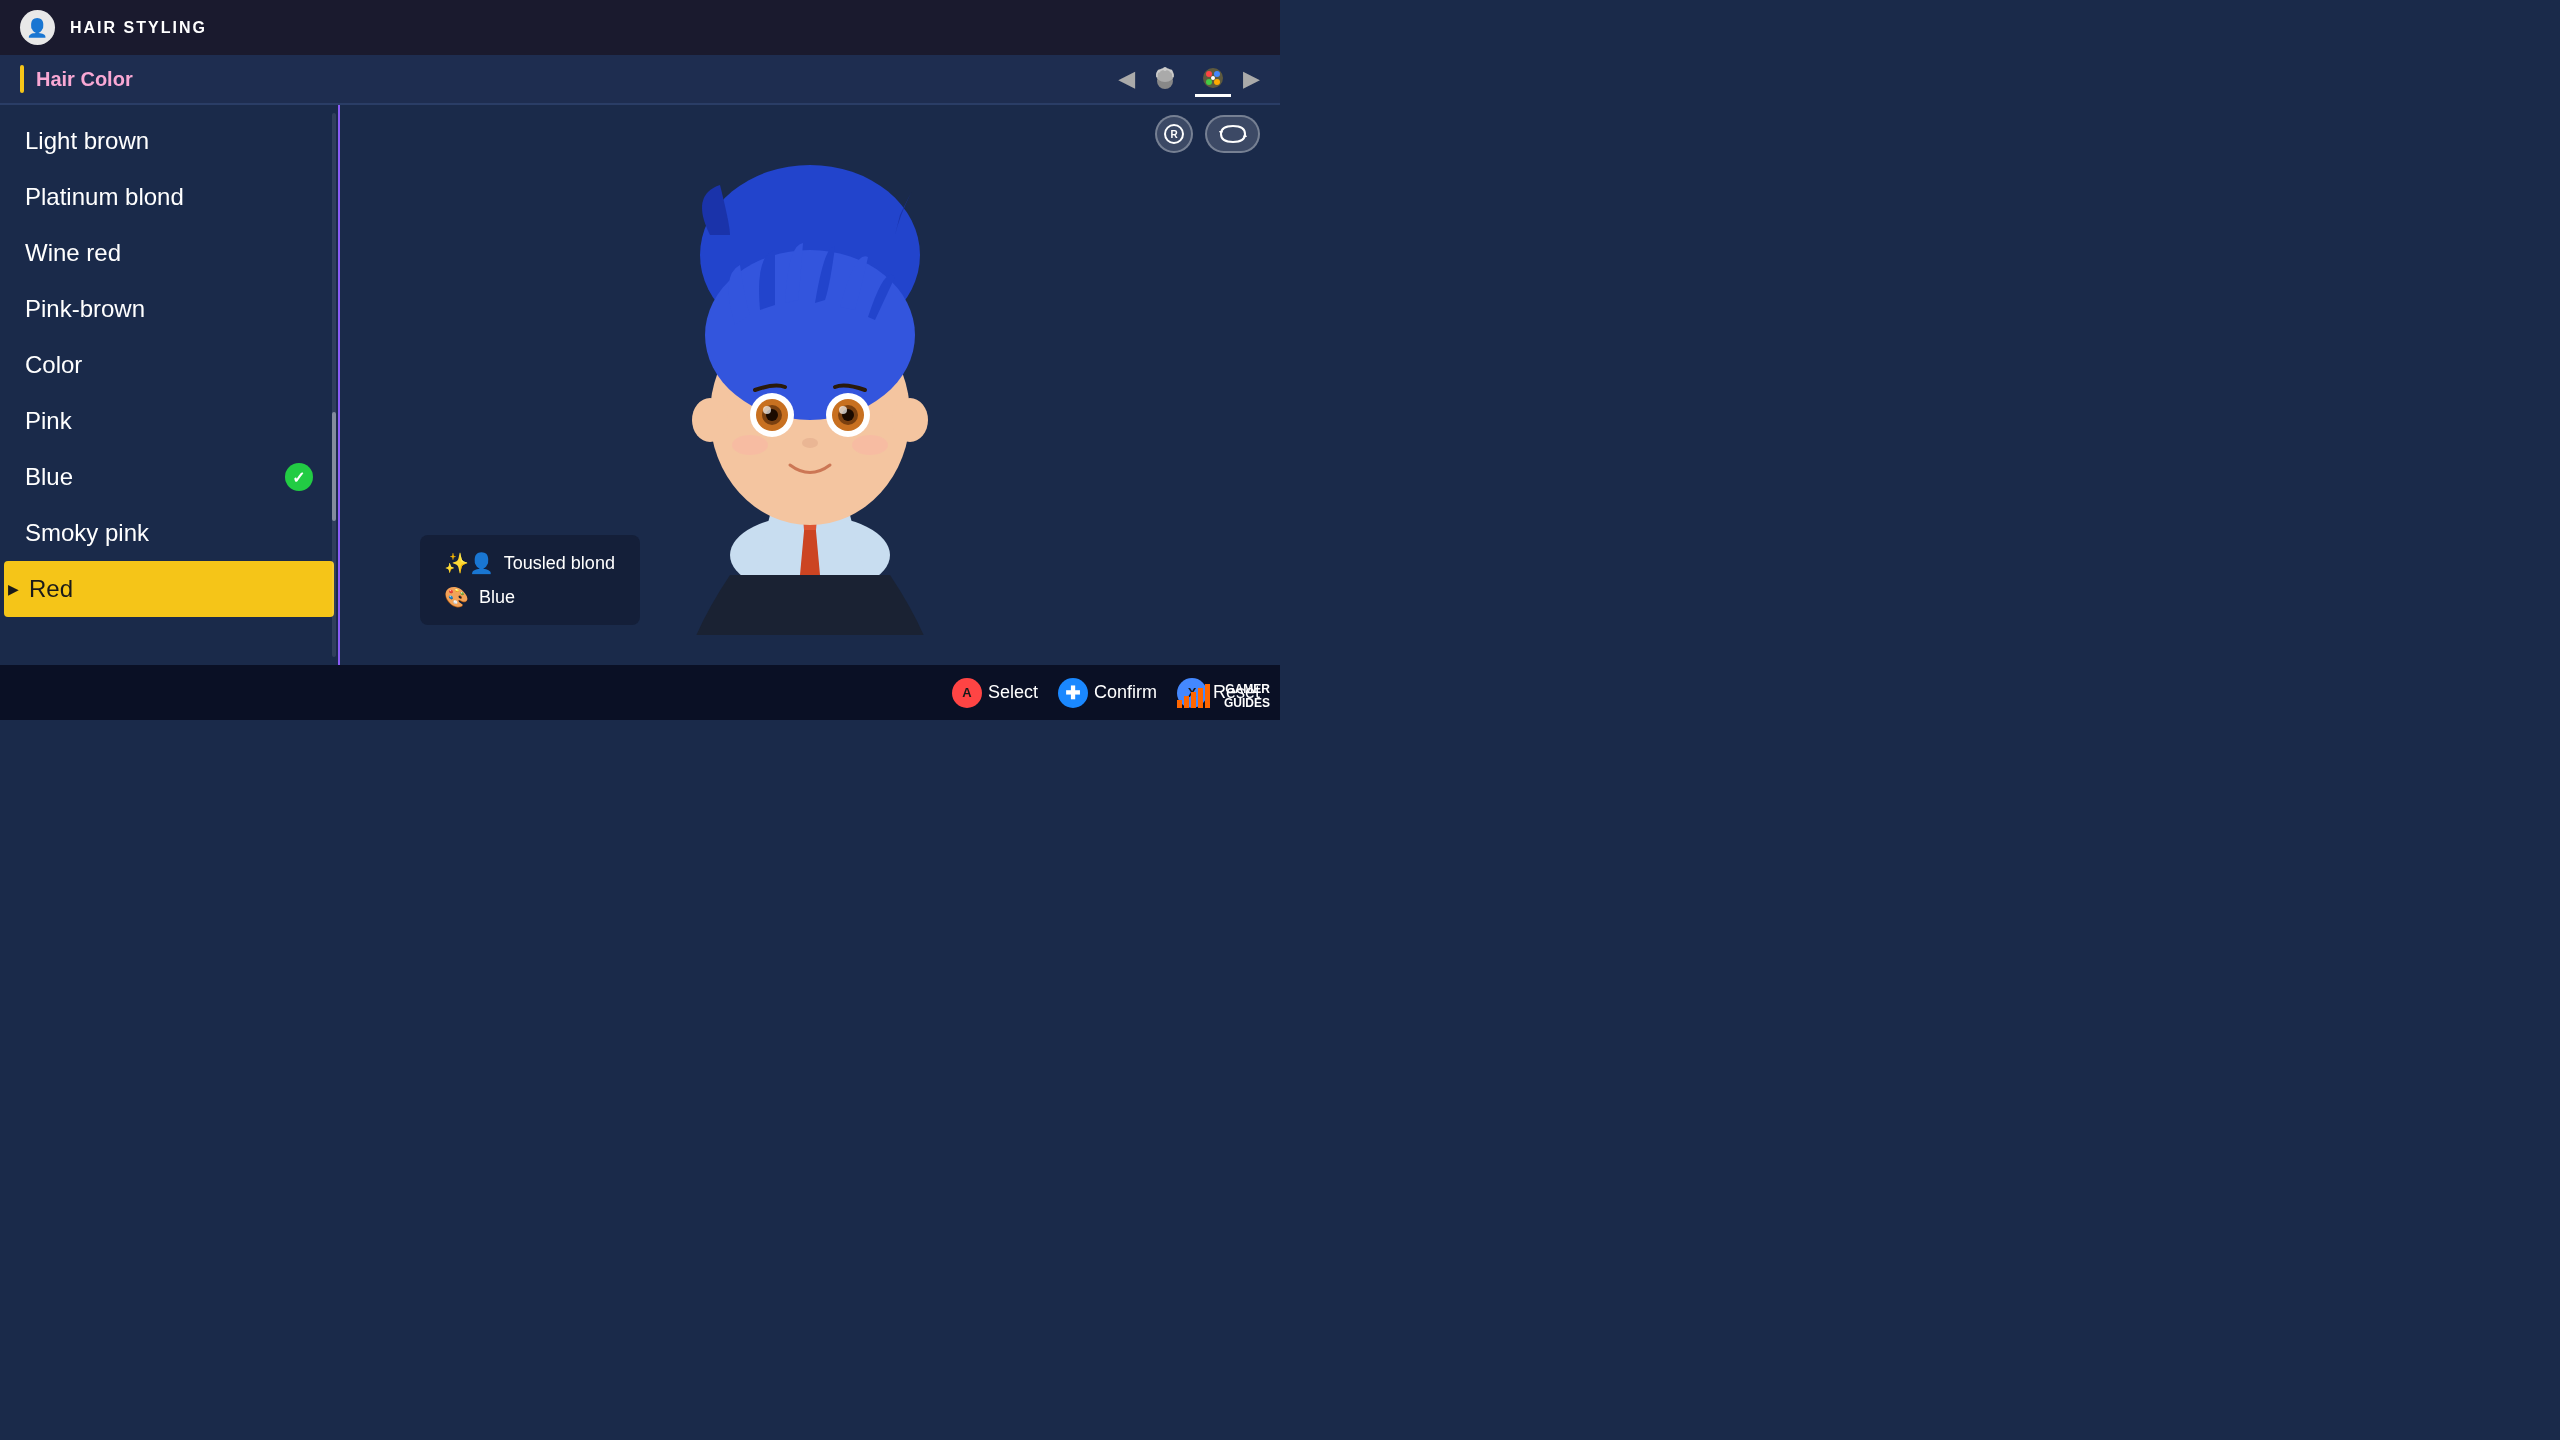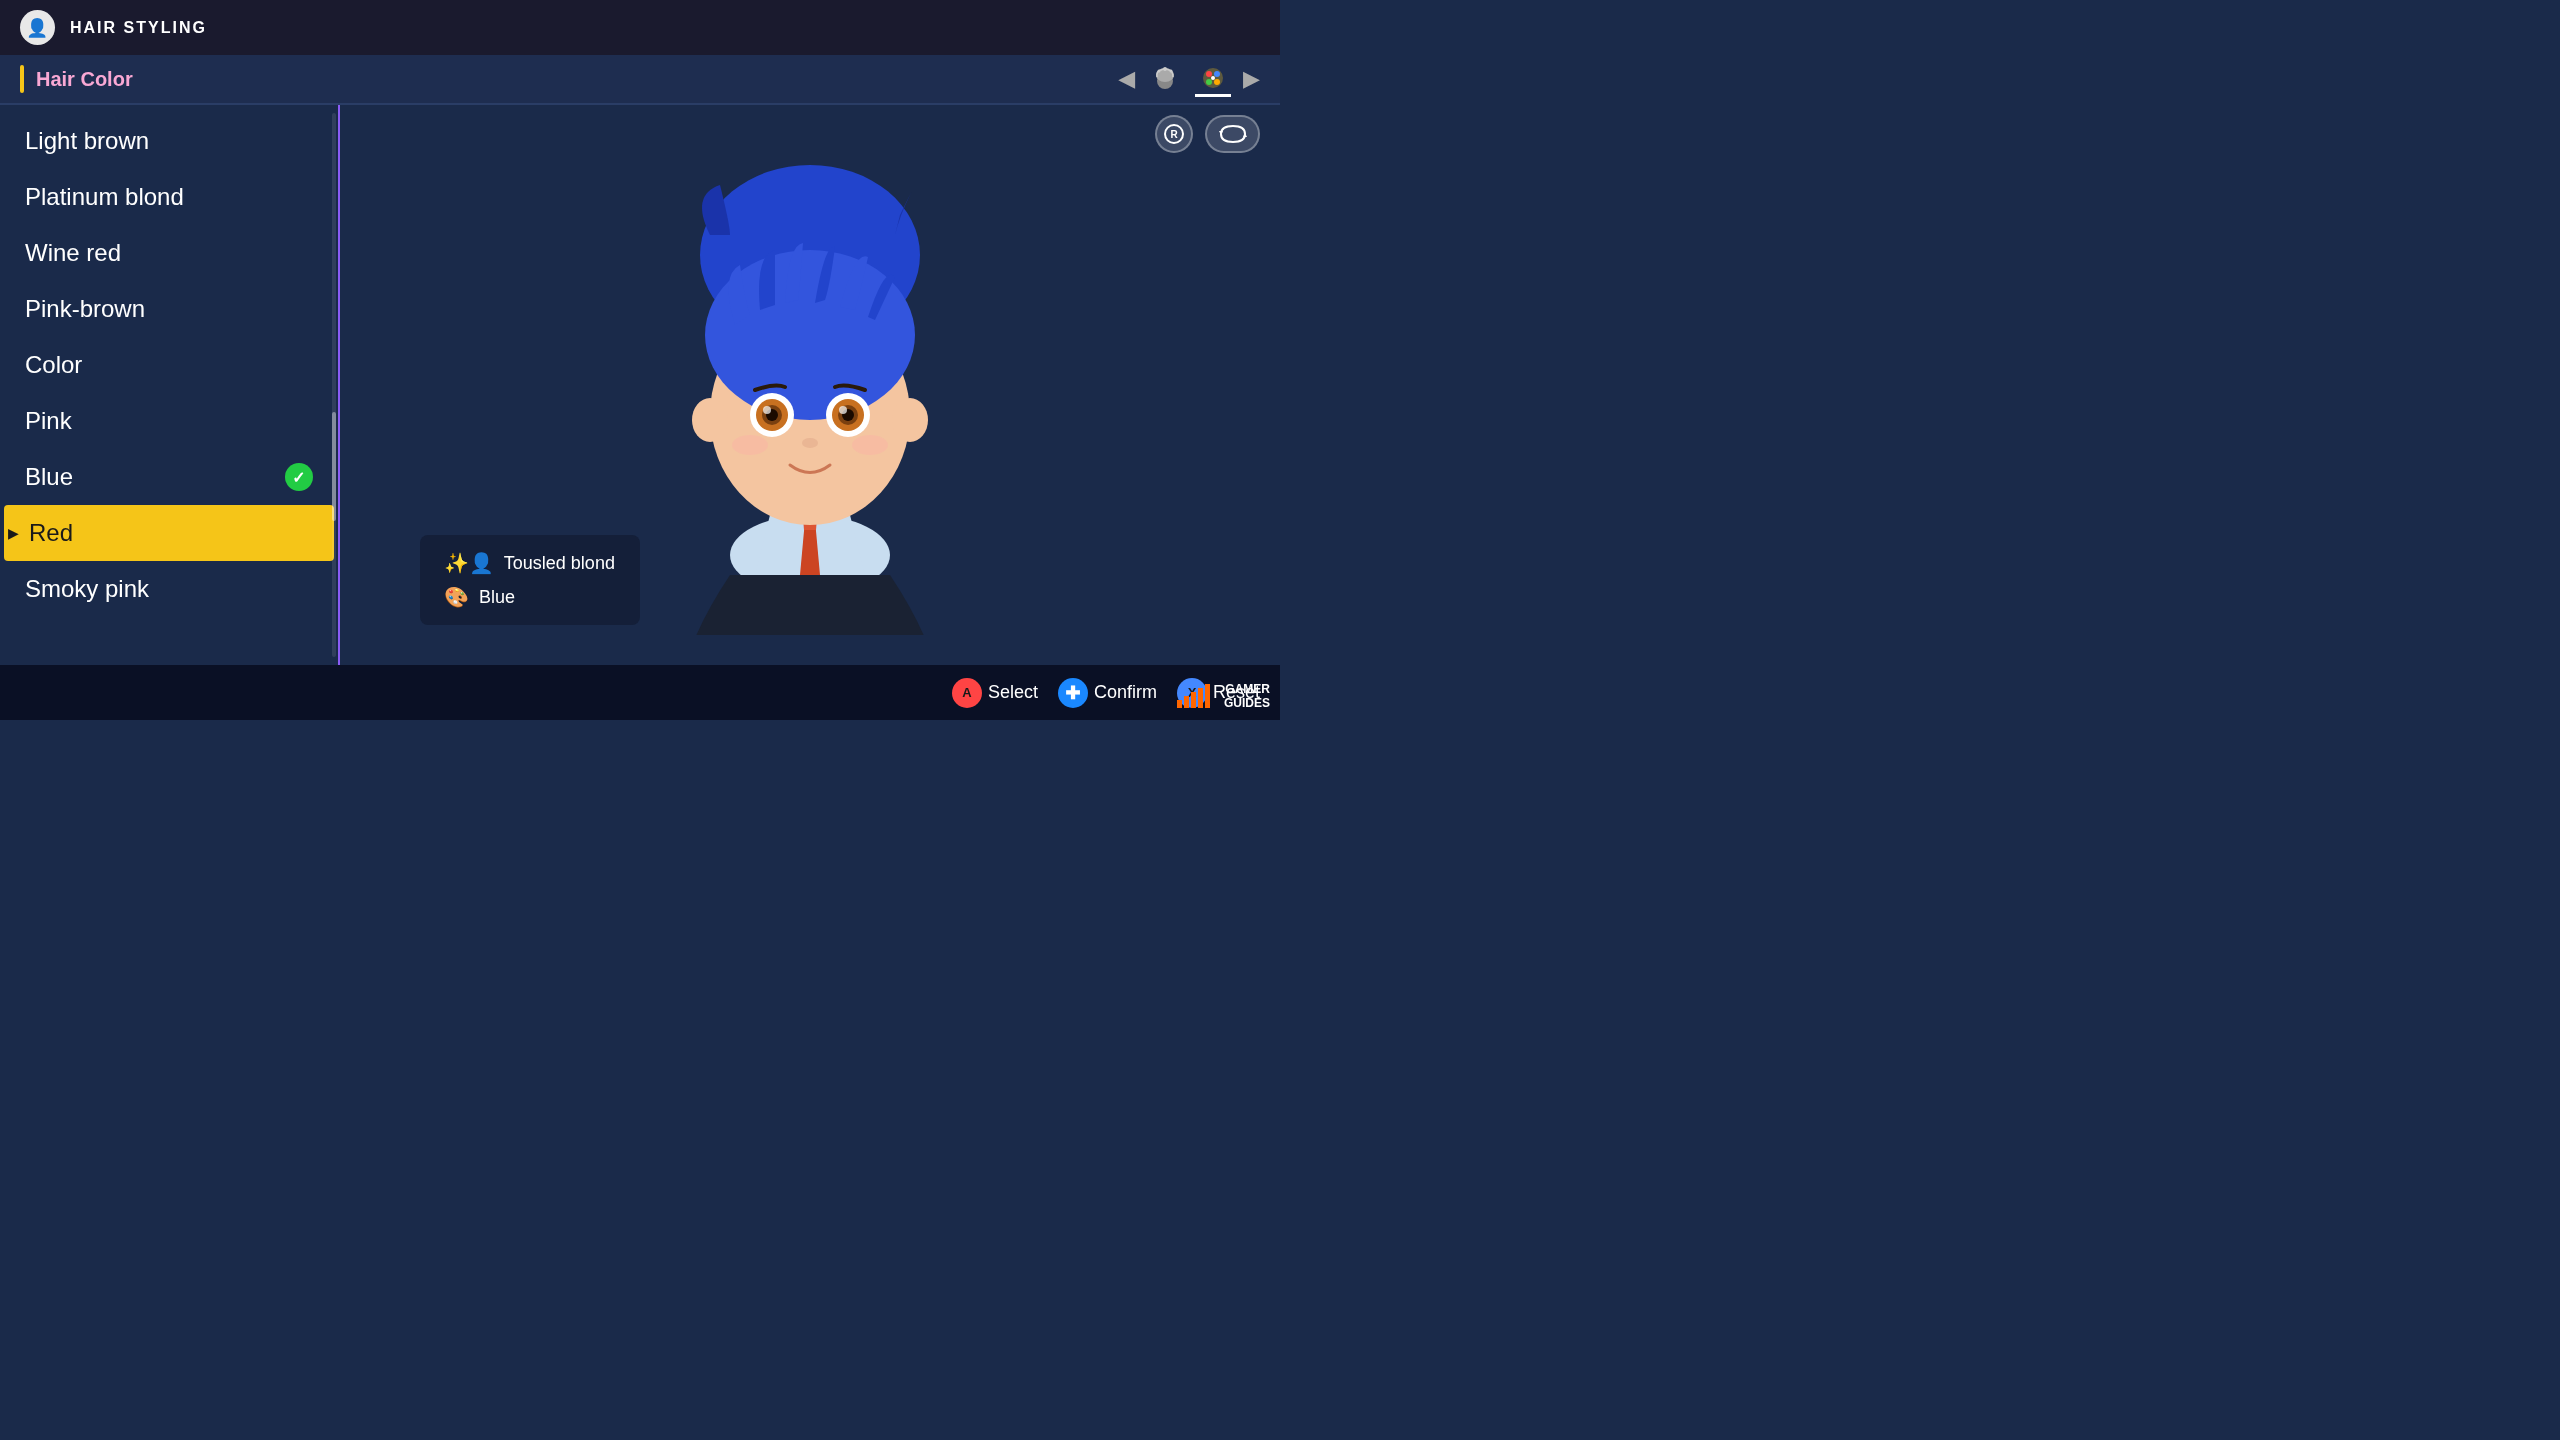--- a/index.html
+++ b/index.html
@@ -382,25 +382,25 @@
         <li class="color-item">
           <span>Color</span>
         </li>
         <li class="color-item">
           <span>Pink</span>
         </li>
         <li class="color-item">
           <span>Blue</span>
           <div class="check-icon">✓</div>
         </li>
+        <li class="color-item">
+          <span>Smoky pink</span>
+        </li>
         <li class="color-item selected-current">
           <span>Red</span>
-        </li>
-        <li class="color-item">
-          <span>Smoky pink</span>
         </li>
       </ul>
     <div class="scrollbar-track">
       <div class="scrollbar-thumb"></div>
     </div>
   </div>
 
   <div class="character-panel">
 
     <div class="top-right-controls">

